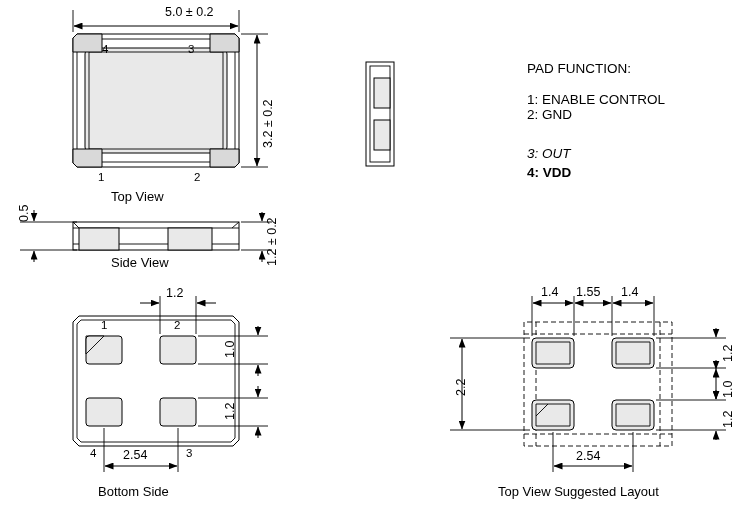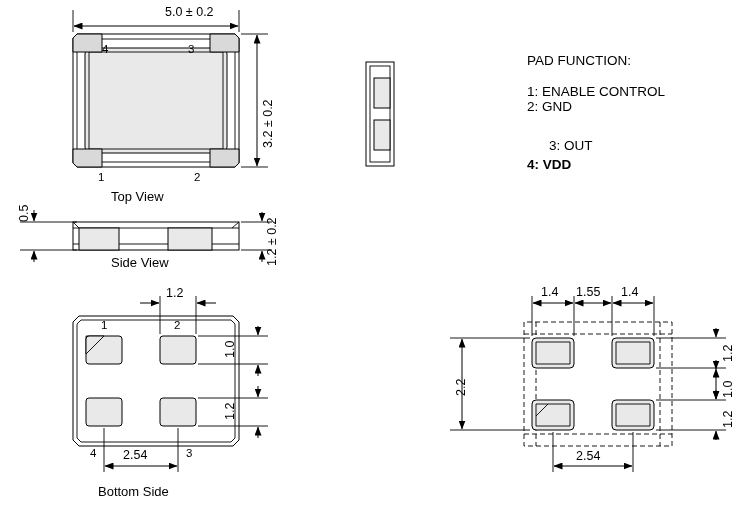--- a/index.html
+++ b/index.html
@@ -23,21 +23,21 @@
   }
   .lbl {
     position: absolute;
     font-size: 12.5px;
     color: #000;
     white-space: nowrap;
     line-height: 1;
   }
   .lbl.small { font-size: 11.5px; }
   .lbl.cap   { font-size: 13px; text-align: center; }
-  .lbl.pad   { font-size: 13.5px; }
+  .lbl.pad   { font-size: 13.5px; margin-top: 8px; }
   .rot90 {
     transform: rotate(-90deg);
     transform-origin: 0 0;
   }
   svg { position: absolute; left: 0; top: 0; }
   .ln { stroke: #000; stroke-width: 1; fill: none; }
   .ln-thin { stroke: #000; stroke-width: 0.9; fill: none; }
   .dash { stroke: #000; stroke-width: 0.9; fill: none; stroke-dasharray: 5 3; }
   .fillw { fill: #ffffff; stroke: #000; stroke-width: 1; }
   .fillg { fill: #e9e9e9; stroke: #000; stroke-width: 1; }
@@ -231,22 +231,23 @@
   <div class="lbl cap" style="left:98px; top:485px;">Bottom Side</div>
 
   <div class="lbl" style="left:541px; top:286px;">1.4</div>
   <div class="lbl" style="left:576px; top:286px;">1.55</div>
   <div class="lbl" style="left:621px; top:286px;">1.4</div>
   <div class="lbl rot90" style="left:455px; top:396px;">2.2</div>
   <div class="lbl rot90" style="left:722px; top:362px;">1.2</div>
   <div class="lbl rot90" style="left:722px; top:398px;">1.0</div>
   <div class="lbl rot90" style="left:722px; top:428px;">1.2</div>
   <div class="lbl" style="left:576px; top:450px;">2.54</div>
+  <div class="lbl cap" style="left:498px; top:485px;">Top View Suggested Layout</div>
 
   <div>
     <div class="lbl pad" style="left:527px; top:54px;">PAD FUNCTION:</div>
     <div class="lbl pad" style="left:527px; top:85px;text-align:center;">1: ENABLE CONTROL</div>
     <div class="lbl pad" style="left:527px; top:100px;">2: GND</div>
-    <div class="lbl pad" style="left:549px; top:139px;">3: OUT</div>
+    <div class="lbl pad" style="left:527px; top:139px;font-style:italic;">3: OUT</div>
     <div class="lbl pad" style="left:527px; top:158px;font-weight:bold;">4: VDD</div>
   </div>
 
 </div>
 
 </body></html>

